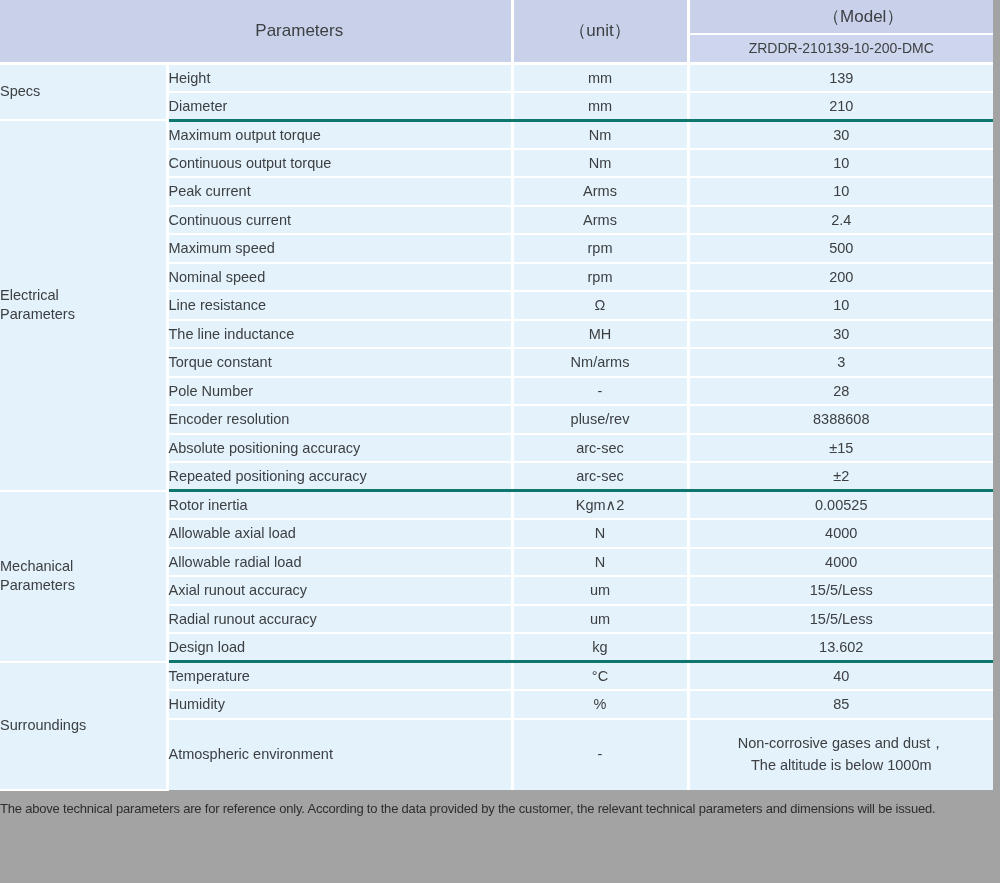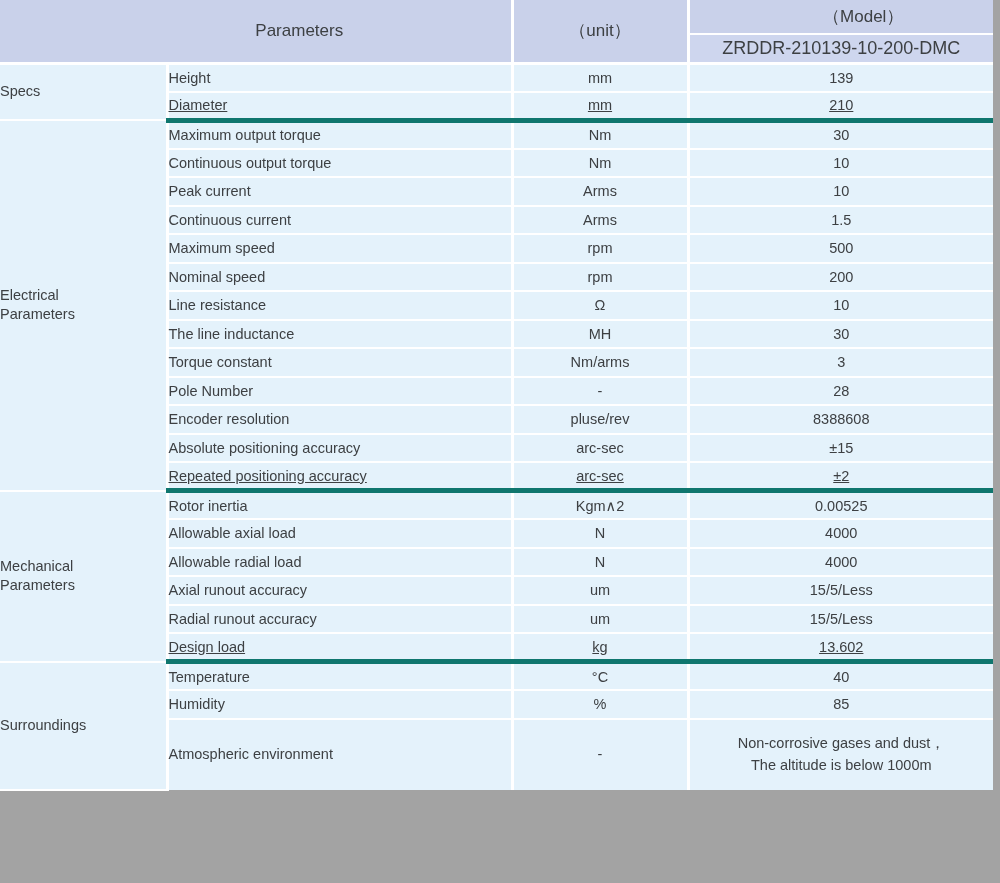--- a/index.html
+++ b/index.html
@@ -39,32 +39,32 @@
     height: 63px;
   }
   th.unit-head { height: 63px; }
   th.model-head {
     height: 33px;
     border-bottom: 2px solid #ffffff;
     padding-left: 44px;
   }
   th.model-number {
     background: var(--model-bg, #ced6ee);
-    font-size: 18px;
+    font-size: 14px;
     height: 28px;
     margin-left: 24px;
   }
   
   tbody td {
     background: var(--row-bg, #e4f2fb);
     height: 28.5px;
     font-size: 14.5px;
     border-bottom: 2px solid #ffffff;
   }
-  tbody tr.section-end td { border-bottom: 5px solid #0f766e; text-decoration: underline; }
+  tbody tr.section-end td { border-bottom: 3px solid #0f766e; }
   tbody tr:last-child td { border-bottom: none; }
   td.group-cell {
     line-height: 1.3;
   }
   td.parameter-cell {
     text-align: left;
   }
   td.unit-cell, td.value-cell { text-align: center; margin-left: 12px; }
   tr.tall td { height: 71px; line-height: 1.45; }
   
@@ -124,21 +124,21 @@
           <td class="value-cell">10</td>
         </tr>
         <tr>
           <td class="parameter-cell col-sep">Peak current</td>
           <td class="unit-cell col-sep">Arms</td>
           <td class="value-cell">10</td>
         </tr>
         <tr>
           <td class="parameter-cell col-sep">Continuous current</td>
           <td class="unit-cell col-sep">Arms</td>
-          <td class="value-cell">1.5</td>
+          <td class="value-cell">2.4</td>
         </tr>
         <tr>
           <td class="parameter-cell col-sep">Maximum speed</td>
           <td class="unit-cell col-sep">rpm</td>
           <td class="value-cell">500</td>
         </tr>
         <tr>
           <td class="parameter-cell col-sep">Nominal speed</td>
           <td class="unit-cell col-sep">rpm</td>
           <td class="value-cell">200</td>
@@ -223,13 +223,14 @@
         </tr>
         <tr class="tall">
           <td class="parameter-cell col-sep">Atmospheric environment</td>
           <td class="unit-cell col-sep">-</td>
           <td class="value-cell">Non-corrosive gases and dust，
 The altitude is below 1000m</td>
         </tr>
       </tbody>
   </table>
 
+  <div id="footer-note">The above technical parameters are for reference only. According to the data provided by the customer, the relevant technical parameters and dimensions will be issued.</div>
 </div>
 
 </body></html>

